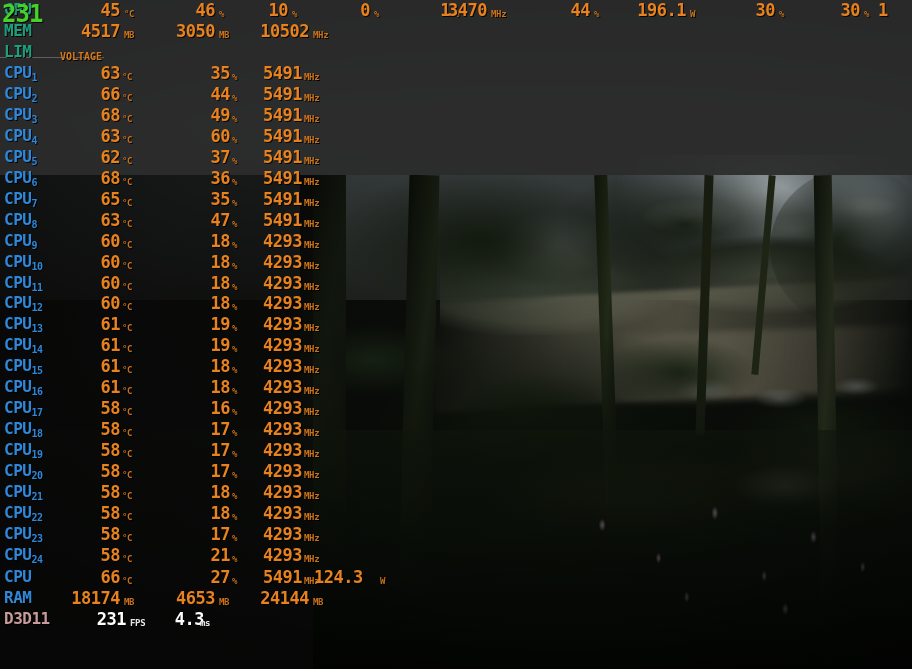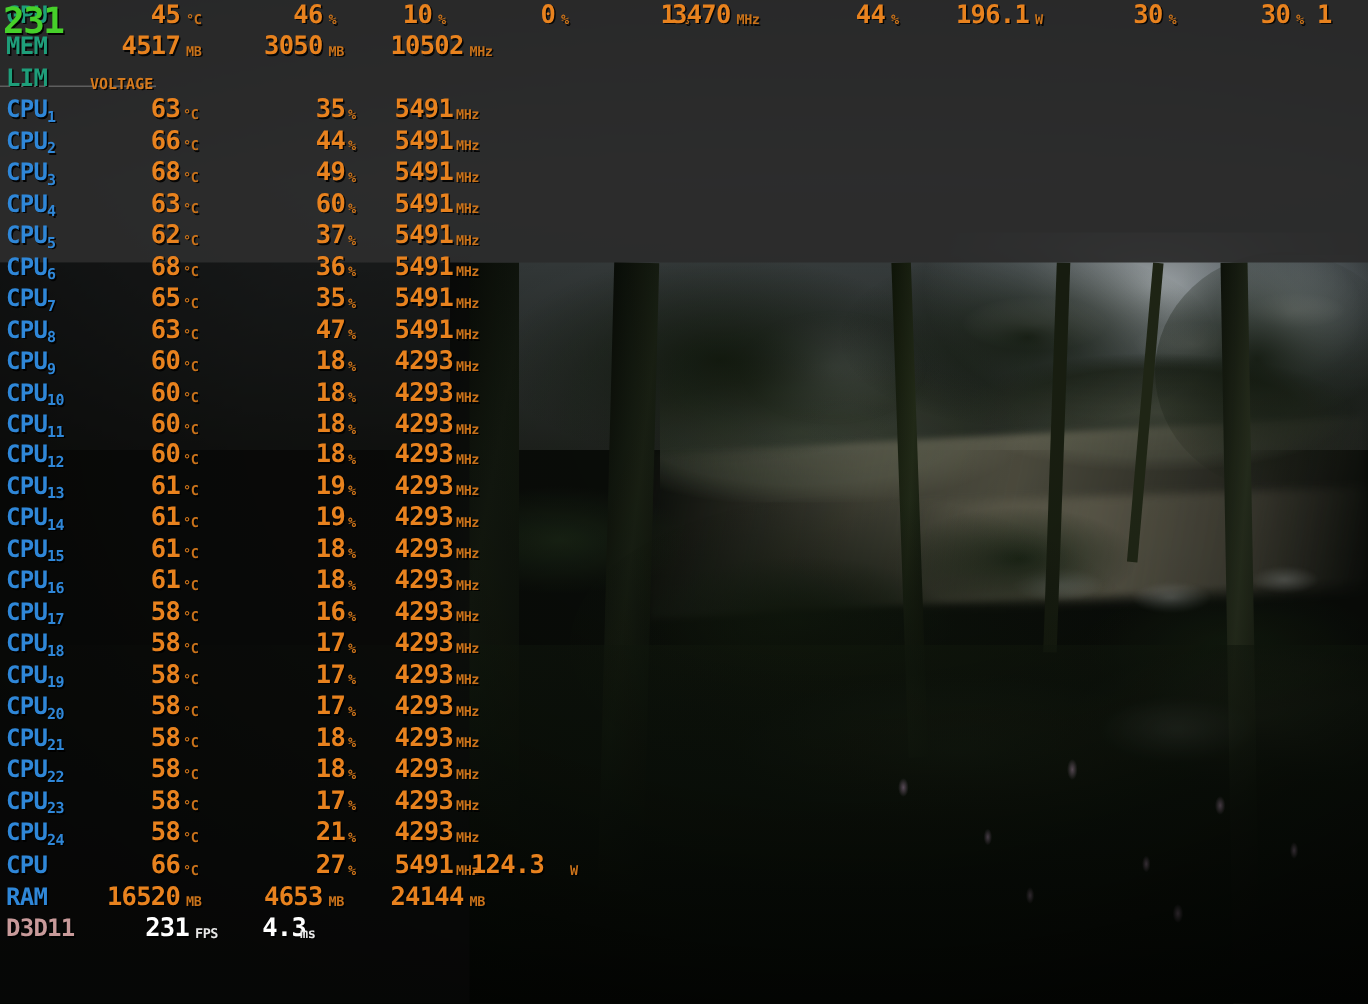--- a/index.html
+++ b/index.html
@@ -541,21 +541,21 @@
       <span class="val c2">27</span>
       <span class="unit c2u">%</span>
       <span class="val c3">5491</span>
       <span class="unit c3u">MHz</span>
       <span class="val" style="left:314px;width:66px;text-align:left">124.3</span>
       <span class="unit" style="left:380px">W</span>
     </div>
 
     <div class="row" style="top:588px">
       <span class="lbl lbl-cpu">RAM</span>
-      <span class="val" style="left:48px;width:72px">16520</span>
+      <span class="val" style="left:48px;width:72px">18174</span>
       <span class="unit" style="left:124px">MB</span>
       <span class="val" style="left:143px;width:72px">4653</span>
       <span class="unit" style="left:219px">MB</span>
       <span class="val" style="left:225px;width:84px">24144</span>
       <span class="unit" style="left:313px">MB</span>
     </div>
 
     <div class="row" style="top:609px">
       <span class="lbl lbl-d3d">D3D11</span>
       <span class="val val-white" style="left:66px;width:60px">231</span>

